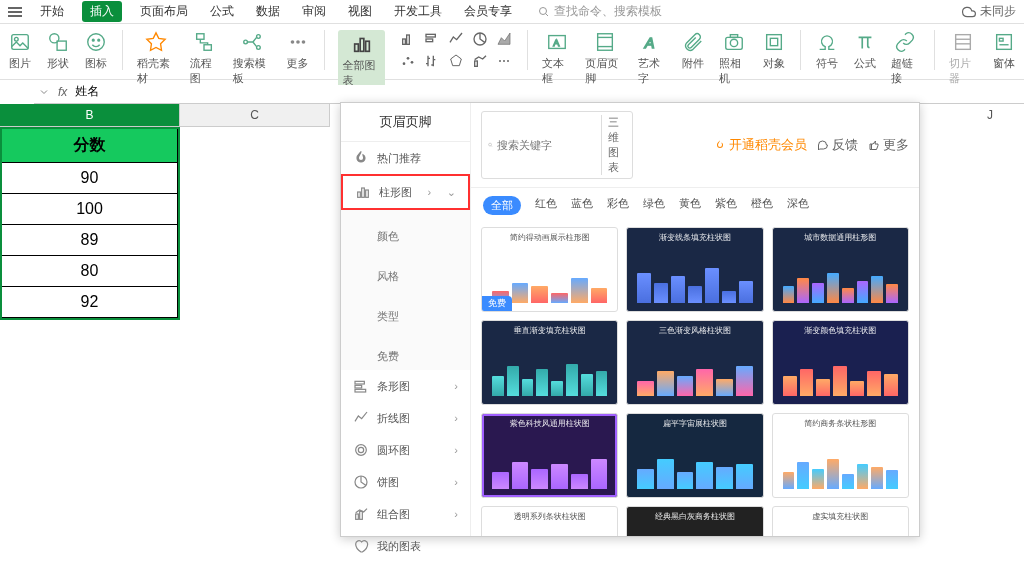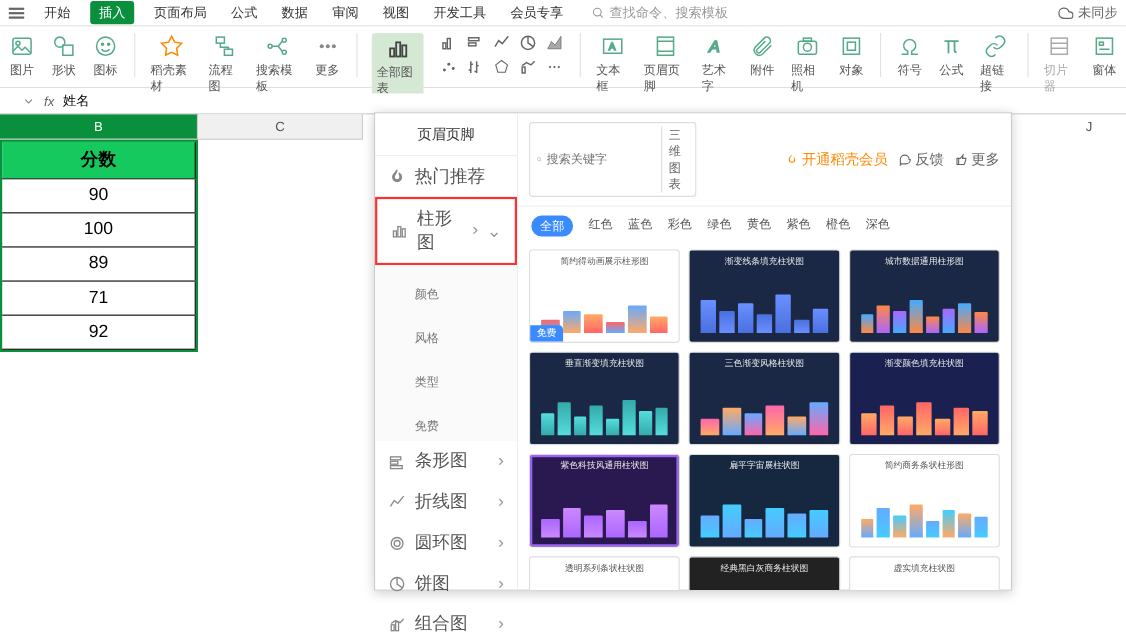--- a/index.html
+++ b/index.html
@@ -16,42 +16,42 @@
     .ribbon { display: flex; align-items: flex-start; padding: 6px 8px; gap: 14px; border-bottom: 1px solid #e0e0e0; height: 56px; }
     .ribbon-item { display: flex; flex-direction: column; align-items: center; gap: 2px; color: #555; cursor: pointer; }
     .ribbon-item .icon { width: 24px; height: 24px; display: flex; align-items: center; justify-content: center; }
     .ribbon-item .label { font-size: 11px; }
     .ribbon-item.active { background: #d4e8d4; border-radius: 3px; padding: 2px 4px; }
     .ribbon-sep { width: 1px; height: 40px; background: #e0e0e0; }
     .ribbon-sub { display: flex; flex-direction: column; gap: 4px; }
     .ribbon-sub-row { display: flex; gap: 6px; }
     .mini-icon { width: 18px; height: 18px; display: flex; align-items: center; justify-content: center; color: #666; cursor: pointer; }
     
-    .formula-bar { display: flex; align-items: center; height: 24px; border-bottom: 1px solid #ccc; padding: 0 20px; gap: 8px; }
+    .formula-bar { display: flex; align-items: center; height: 24px; border-bottom: 1px solid #ccc; padding: 0 4px; gap: 8px; margin-left: 34px; }
     .formula-bar .fx { font-style: italic; color: #666; }
     .formula-bar input { border: none; outline: none; flex: 1; font-size: 12px; }
     
     .workspace { display: flex; position: relative; }
     
     .sheet-area { flex-shrink: 0; }
     .col-headers { display: flex; background: #f0f0f0; border-bottom: 1px solid #ccc; }
     .col-header { text-align: center; padding: 4px 0; border-right: 1px solid #ccc; color: #555; }
     .col-header.selected { background: #0a8f3c; color: #fff; }
     .sheet-rows { }
     .sheet-row { display: flex; border-bottom: 1px solid #000; }
     .cell { border-right: 1px solid #000; text-align: center; padding: 6px 0; font-size: 16px; }
     .cell.header { background: #15c95e; font-weight: bold; }
     .col-b { width: 180px; }
     .col-c { width: 150px; border-right: 1px solid #ccc; }
     .sel-border { border: 2px solid #0a8f3c; }
     
     .chart-panel { position: absolute; left: 340px; top: -2px; width: 580px; height: 435px; background: #fff; border: 1px solid #ccc; box-shadow: 0 2px 10px rgba(0,0,0,0.2); display: flex; }
     .chart-sidebar { width: 130px; border-right: 1px solid #eee; display: flex; flex-direction: column; }
     .chart-sidebar-title { padding: 10px; text-align: center; font-size: 13px; color: #333; border-bottom: 1px solid #eee; }
-    .chart-cat { display: flex; align-items: center; padding: 8px 12px; gap: 8px; cursor: pointer; color: #555; font-size: 16px; }
+    .chart-cat { display: flex; align-items: center; padding: 8px 12px; gap: 8px; cursor: pointer; color: #555; font-size: 11px; }
     .chart-cat.highlighted { border: 2px solid #ff3030; }
     .chart-cat.sub { padding-left: 36px; color: #777; font-size: 11px; background: #fafafa; padding-top: 19px; padding-bottom: 6px; }
     .chart-cat .arrow { margin-left: auto; color: #999; }
     .chart-cat .cat-icon { width: 16px; display: flex; justify-content: center; color: #888; }
     
     .chart-main { flex: 1; display: flex; flex-direction: column; }
     .chart-main-header { display: flex; align-items: center; padding: 8px 10px; gap: 10px; border-bottom: 1px solid #eee; }
     .chart-search { display: flex; align-items: center; border: 1px solid #ddd; border-radius: 3px; padding: 3px 6px; gap: 4px; flex: 1; max-width: 180px; }
     .chart-search input { border: none; outline: none; width: 100px; font-size: 11px; }
     .chart-search .btn3d { border-left: 1px solid #ddd; padding-left: 6px; font-size: 11px; color: #666; }
@@ -378,21 +378,21 @@
       <div class="sheet-row">
           <div class="cell col-b">90</div>
         </div>
       <div class="sheet-row">
           <div class="cell col-b">100</div>
         </div>
       <div class="sheet-row">
           <div class="cell col-b">89</div>
         </div>
       <div class="sheet-row">
-          <div class="cell col-b">71</div>
+          <div class="cell col-b">80</div>
         </div>
       <div class="sheet-row">
           <div class="cell col-b">92</div>
         </div>
     </div>
   </div>
 
   <div class="right-col-label">J</div>
 
   <div class="chart-panel">

